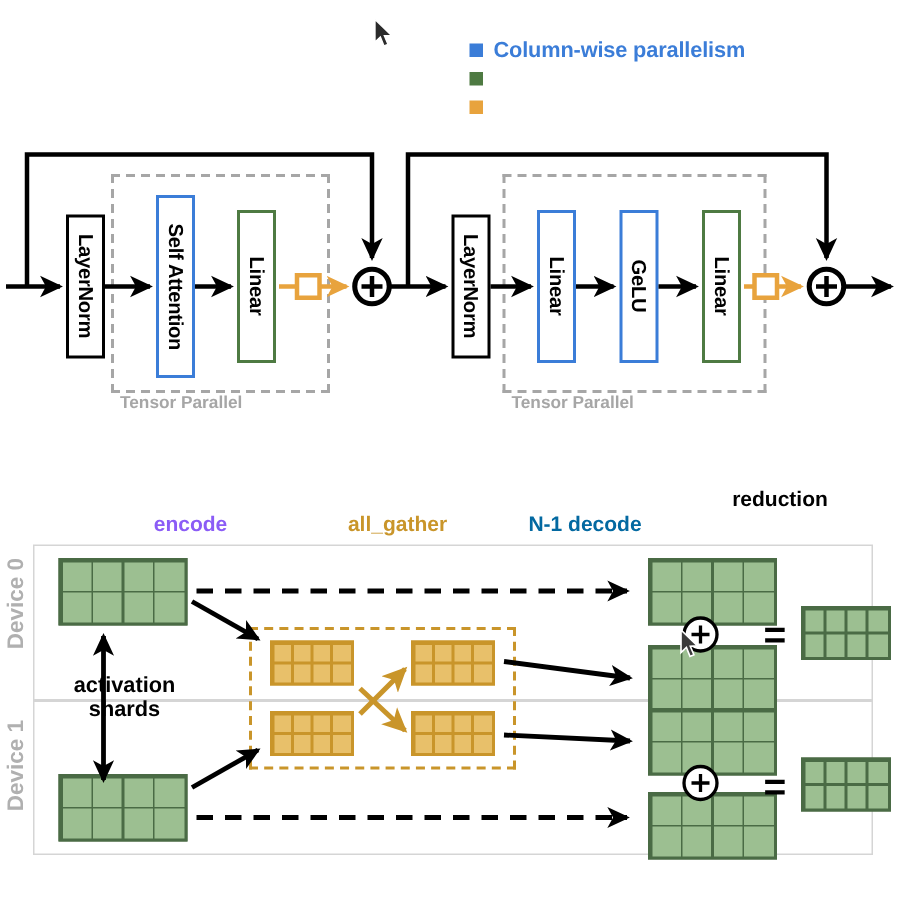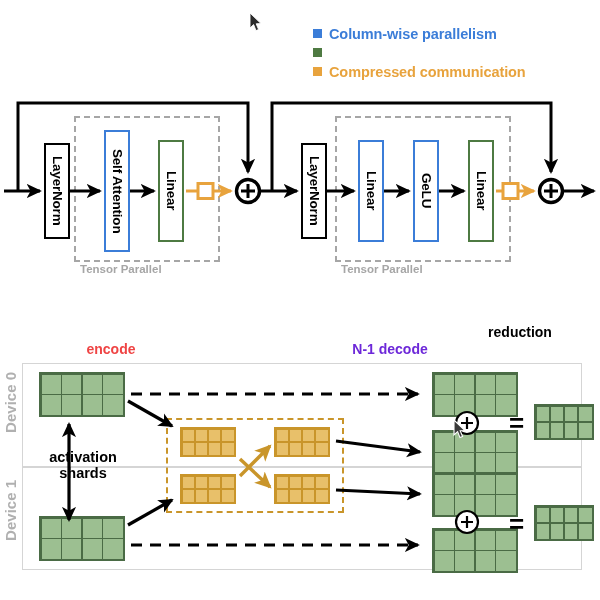--- a/index.html
+++ b/index.html
@@ -125,21 +125,20 @@
   <div class="legend">
     <div class="legend-row">
       <span class="legend-swatch" style="background:#3b7dd8"></span>
       <span class="legend-label" style="color:#3b7dd8">Column-wise parallelism</span>
     </div>
     <div class="legend-row">
       <span class="legend-swatch" style="background:#4e7a42"></span>
     </div>
     <div class="legend-row">
       <span class="legend-swatch" style="background:#e8a33d"></span>
-      <span class="legend-label" style="color:#e8a33d">Compressed communication</span>
     </div>
   </div>
 
   <div class="tp-box" style="left:74px; top:116px; width:146px; height:146px;"></div>
   <div class="tp-caption" style="left:80px; top:263px;">Tensor Parallel</div>
 
   <div class="nbox b-black" style="left:44px; top:143px; width:26px; height:96px;">
     <span class="vtext">LayerNorm</span>
   </div>
   <div class="nbox b-blue" style="left:104px; top:130px; width:26px; height:122px;">
@@ -228,22 +227,23 @@
     </g>
 
     <g stroke="#000" stroke-width="3" fill="none">
       <path d="M563,191 L594,191" marker-end="url(#ahB)"></path>
     </g>
   </svg>
 
   <div class="panel" style="left:22px; top:363px; width:560px; height:207px;"></div>
   <div class="panel-divider" style="left:22px; top:466px; width:560px;"></div>
 
-  <div class="col-head" style="left:56px; top:341px; width:110px; color:#ef4444;">encode</div>
-  <div class="col-head" style="left:330px; top:341px; width:120px; color:#6d28d9;">N-1 decode</div>
+  <div class="col-head" style="left:72px; top:341px; width:110px; color:#8b5cf6;">encode</div>
+  <div class="col-head" style="left:205px; top:341px; width:120px; color:#c9952a;">all_gather</div>
+  <div class="col-head" style="left:330px; top:341px; width:120px; color:#0369a1;">N-1 decode</div>
   <div class="col-head" style="left:460px; top:324px; width:120px; color:#000;">reduction</div>
 
   <div class="dev-label" style="left:2px; top:372px;">Device 0</div>
   <div class="dev-label" style="left:2px; top:480px;">Device 1</div>
 
   <div class="act-label" style="left:28px; top:450px; width:110px;">
     <span>activation</span><br>
     <span>shards</span>
   </div>
 

